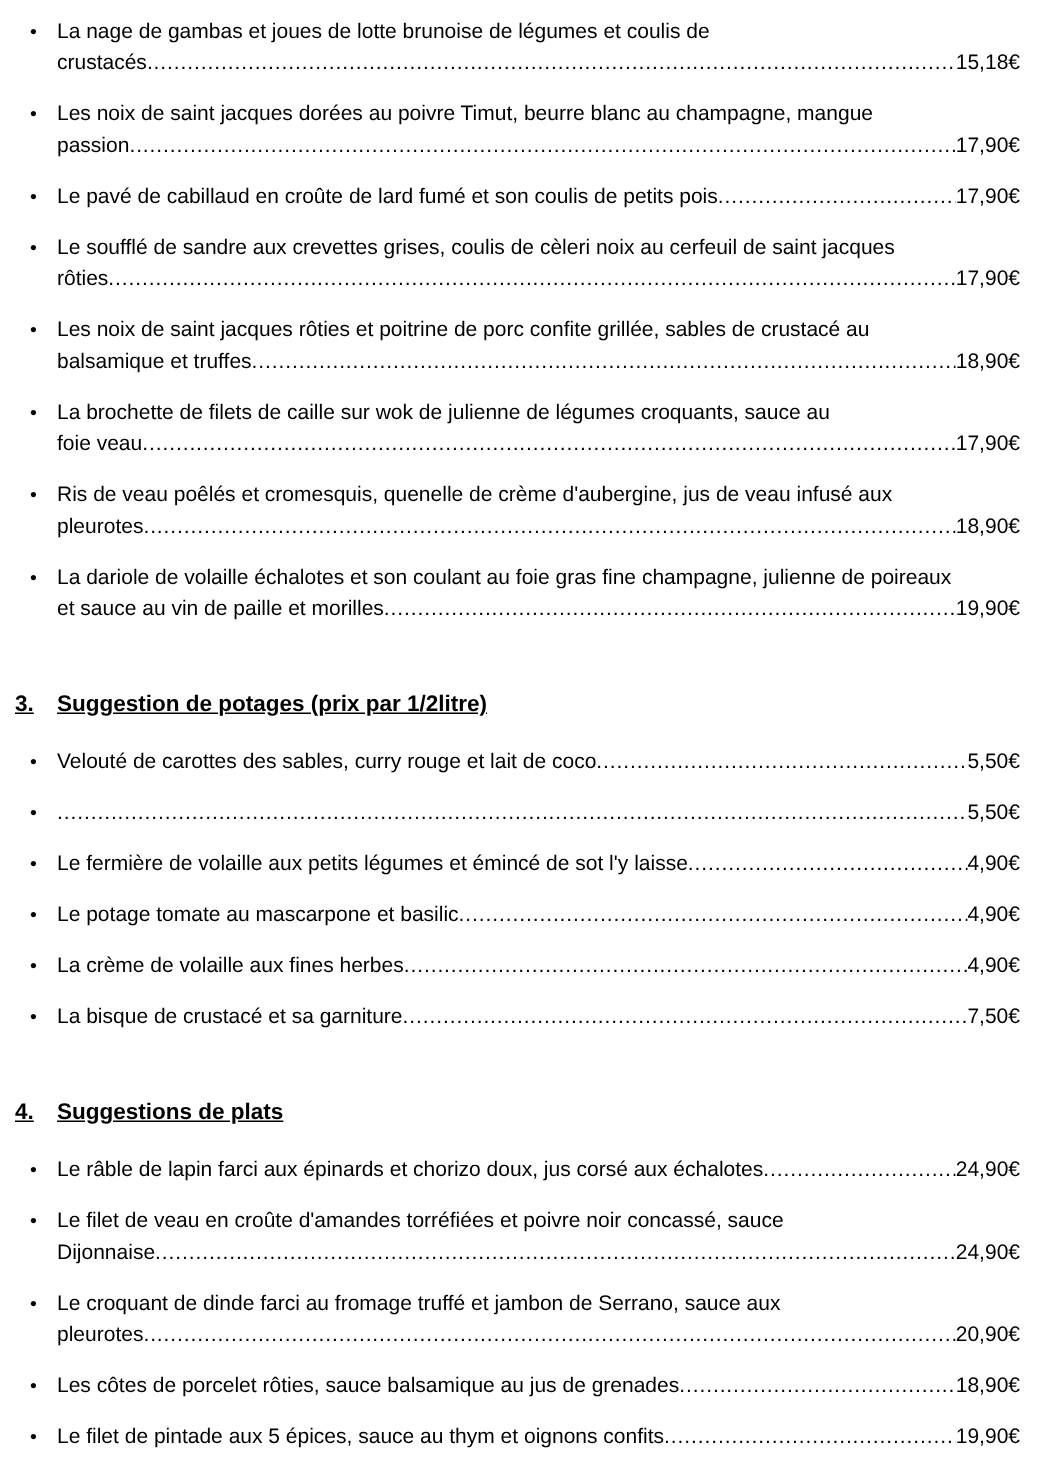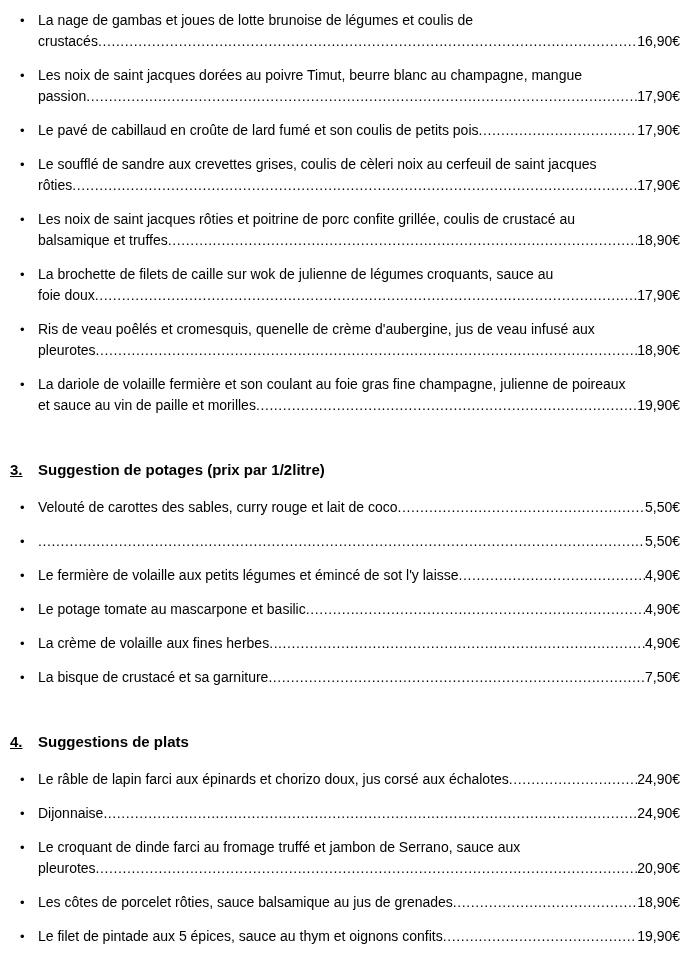--- a/index.html
+++ b/index.html
@@ -67,35 +67,36 @@
     font-size: 15px;
     line-height: 21px;
     margin: 30px 0 17px -10px;
   }
   .sec-num {
     width: 28px;
     flex: 0 0 28px;
     text-decoration: underline;
   }
   .sec-title {
+    text-decoration: underline;
   }
 </style>
 </head>
 <body>
 
 <main class="page">
   <div id="menu-root">
       <div class="item">
         <span class="bullet">•</span>
         <div class="body">
           <div class="wrap-line">La nage de gambas et joues de lotte brunoise de légumes et coulis de</div>
           <div class="last-line">
             <span class="last-text">crustacés</span>
             <span class="leader">............................................................................................................................................................................................................................................................................................................</span>
-            <span class="price">16,90€</span>
+            <span class="price">15,18€</span>
           </div>
         </div>
       </div>
       <div class="item">
         <span class="bullet">•</span>
         <div class="body">
           <div class="wrap-line">Les noix de saint jacques dorées au poivre Timut, beurre blanc au champagne, mangue</div>
           <div class="last-line">
             <span class="last-text">passion</span>
             <span class="leader">............................................................................................................................................................................................................................................................................................................</span>
@@ -120,54 +121,54 @@
           <div class="last-line">
             <span class="last-text">rôties</span>
             <span class="leader">............................................................................................................................................................................................................................................................................................................</span>
             <span class="price">17,90€</span>
           </div>
         </div>
       </div>
       <div class="item">
         <span class="bullet">•</span>
         <div class="body">
-          <div class="wrap-line">Les noix de saint jacques rôties et poitrine de porc confite grillée, coulis de crustacé au</div>
+          <div class="wrap-line">Les noix de saint jacques rôties et poitrine de porc confite grillée, sables de crustacé au</div>
           <div class="last-line">
             <span class="last-text">balsamique et truffes</span>
             <span class="leader">............................................................................................................................................................................................................................................................................................................</span>
             <span class="price">18,90€</span>
           </div>
         </div>
       </div>
       <div class="item">
         <span class="bullet">•</span>
         <div class="body">
           <div class="wrap-line">La brochette de filets de caille sur wok de julienne de légumes croquants, sauce au</div>
           <div class="last-line">
-            <span class="last-text">foie doux</span>
+            <span class="last-text">foie veau</span>
             <span class="leader">............................................................................................................................................................................................................................................................................................................</span>
             <span class="price">17,90€</span>
           </div>
         </div>
       </div>
       <div class="item">
         <span class="bullet">•</span>
         <div class="body">
           <div class="wrap-line">Ris de veau poêlés et cromesquis, quenelle de crème d'aubergine, jus de veau infusé aux</div>
           <div class="last-line">
             <span class="last-text">pleurotes</span>
             <span class="leader">............................................................................................................................................................................................................................................................................................................</span>
             <span class="price">18,90€</span>
           </div>
         </div>
       </div>
       <div class="item">
         <span class="bullet">•</span>
         <div class="body">
-          <div class="wrap-line">La dariole de volaille fermière et son coulant au foie gras fine champagne, julienne de poireaux</div>
+          <div class="wrap-line">La dariole de volaille échalotes et son coulant au foie gras fine champagne, julienne de poireaux</div>
           <div class="last-line">
             <span class="last-text">et sauce au vin de paille et morilles</span>
             <span class="leader">............................................................................................................................................................................................................................................................................................................</span>
             <span class="price">19,90€</span>
           </div>
         </div>
       </div>
       <div class="heading">
         <span class="sec-num">3.</span>
         <span class="sec-title">Suggestion de potages (prix par 1/2litre)</span>
@@ -241,20 +242,21 @@
           <div class="last-line">
             <span class="last-text">Le râble de lapin farci aux épinards et chorizo doux, jus corsé aux échalotes</span>
             <span class="leader">............................................................................................................................................................................................................................................................................................................</span>
             <span class="price">24,90€</span>
           </div>
         </div>
       </div>
       <div class="item">
         <span class="bullet">•</span>
         <div class="body">
+          <div class="wrap-line">Le filet de veau en croûte d'amandes torréfiées et poivre noir concassé, sauce</div>
           <div class="last-line">
             <span class="last-text">Dijonnaise</span>
             <span class="leader">............................................................................................................................................................................................................................................................................................................</span>
             <span class="price">24,90€</span>
           </div>
         </div>
       </div>
       <div class="item">
         <span class="bullet">•</span>
         <div class="body">

